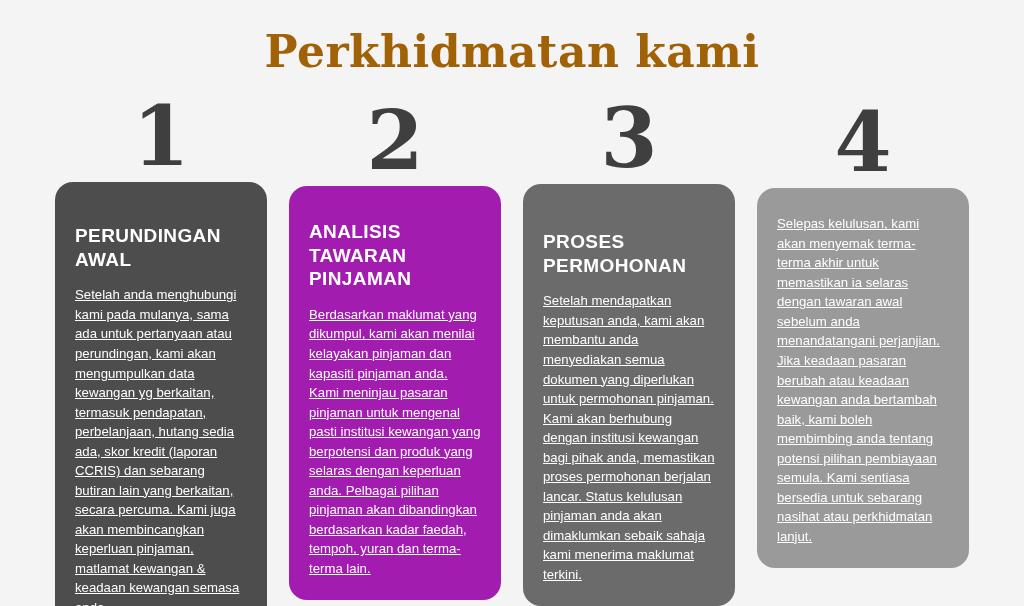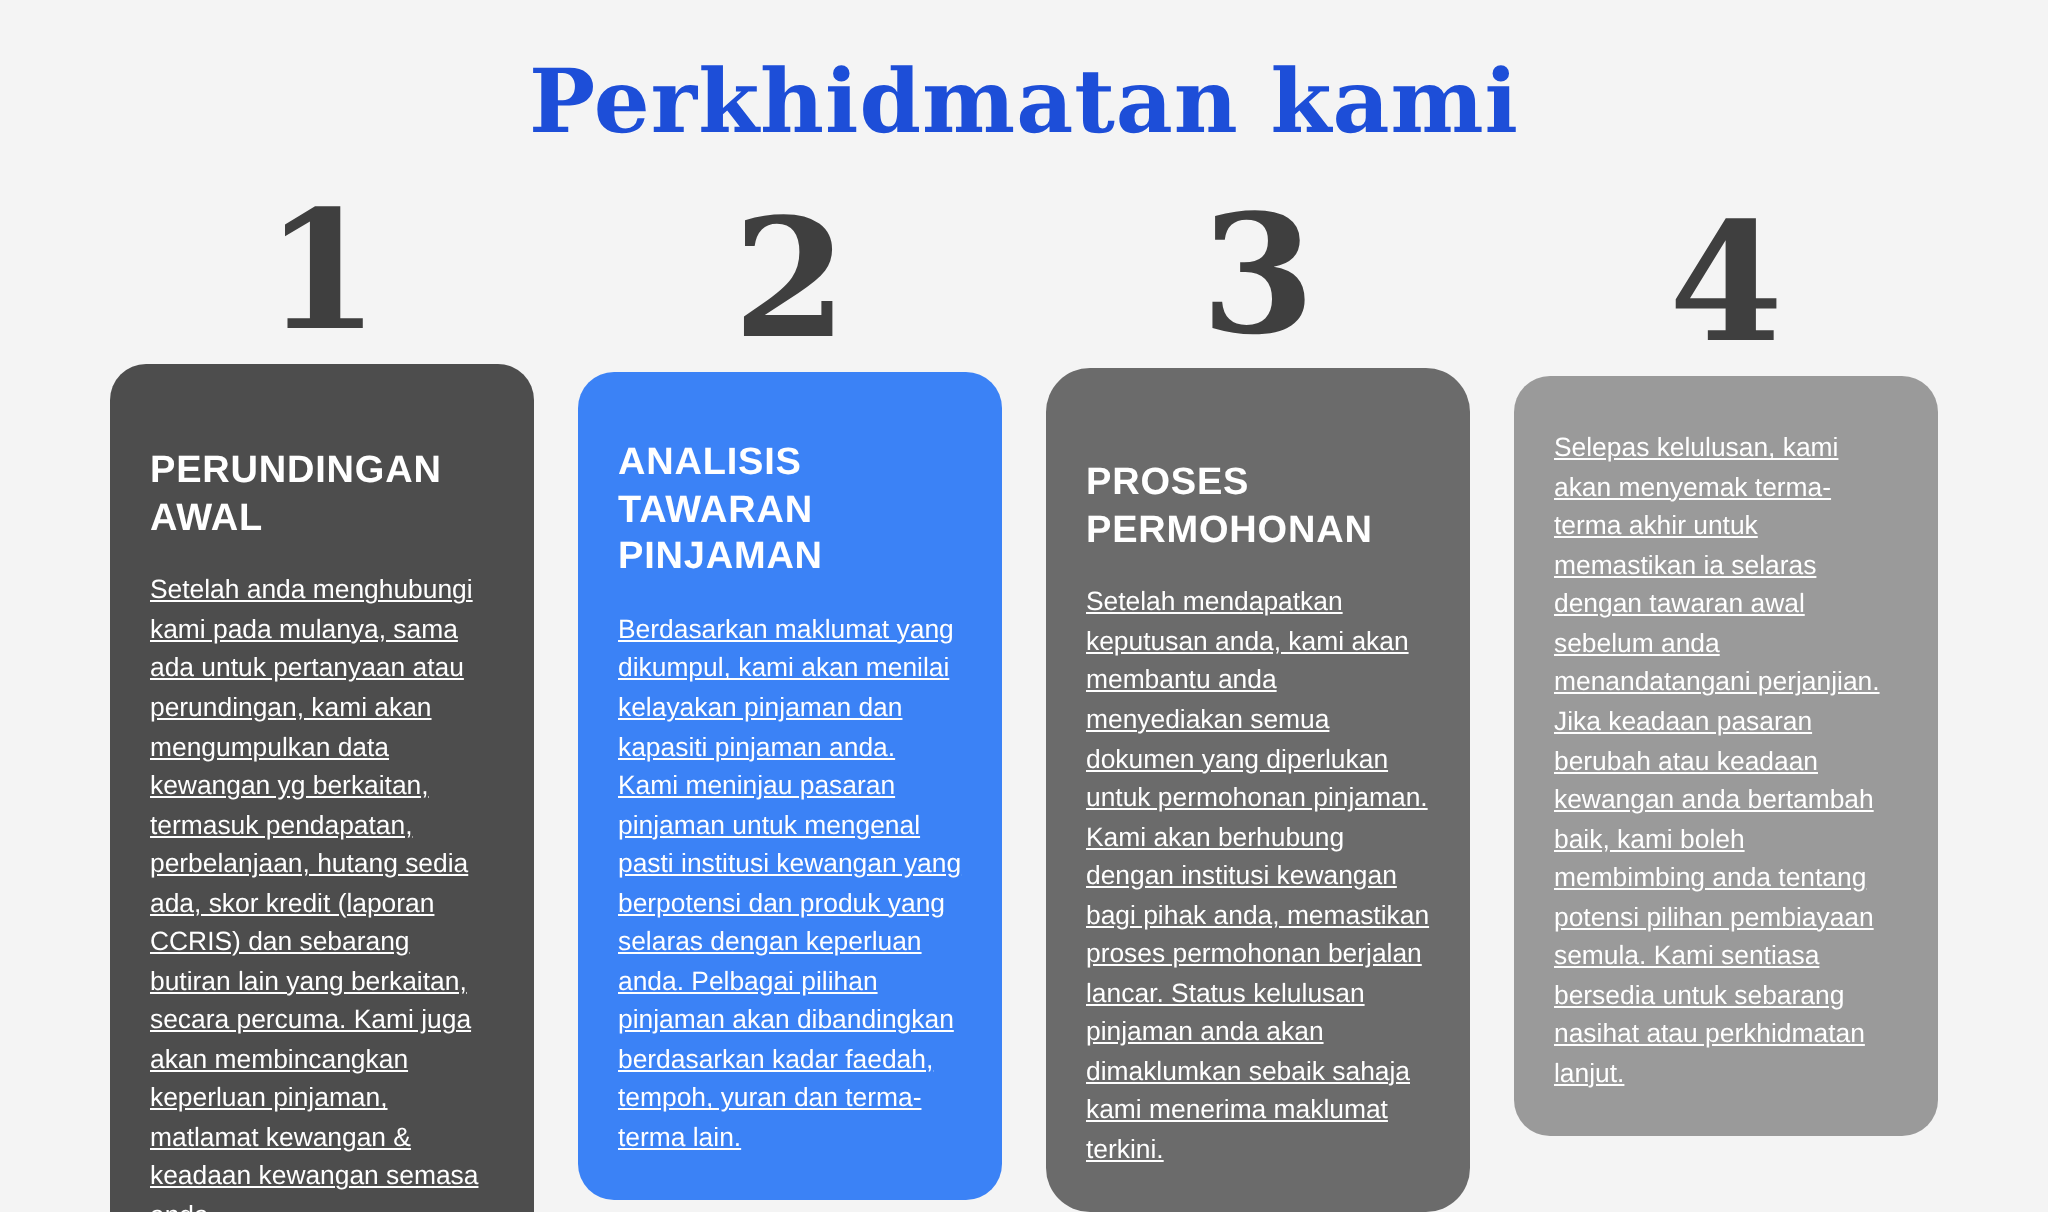--- a/index.html
+++ b/index.html
@@ -66,51 +66,51 @@
   }
   .card-body {
     font-size: 13.2px;
     line-height: 1.48;
     margin: 0;
     text-decoration: underline;
   }
   
   .step-1 .card { margin-top: 0; }
   .step-2 .card { margin-top: 0; }
-  .step-3 .card { margin-top: 0; border-radius: 22px; }
+  .step-3 .card { margin-top: 0; }
   .step-4 .card { margin-top: 0; }
 
   .step-1 { padding-top: 0px; }
   .step-2 { padding-top: 4px; }
   .step-3 { padding-top: 2px; }
   .step-4 { padding-top: 6px; }
 
   .step-1 .card { padding-top: 30px; }
   .step-2 .card { padding-top: 22px; }
   .step-3 .card { padding-top: 34px; }
   .step-4 .card { padding-top: 26px; }
 </style>
 </head>
 <body style="background: rgb(244, 244, 244);">
 
-<h1 class="page-title" style="color: #1d4ed8;">Perkhidmatan kami</h1>
+<h1 class="page-title" style="color: #a16207;">Perkhidmatan kami</h1>
 
 <div class="steps-row">
 
   <div class="step step-1">
     <div class="step-number" style="color: rgb(63, 63, 63);">1</div>
     <div class="card" style="background:#4d4d4d">
       <h2 class="card-title">PERUNDINGAN AWAL</h2>
       <p class="card-body">Setelah anda menghubungi kami pada mulanya, sama ada untuk pertanyaan atau perundingan, kami akan mengumpulkan data kewangan yg berkaitan, termasuk pendapatan, perbelanjaan, hutang sedia ada, skor kredit (laporan CCRIS) dan sebarang butiran lain yang berkaitan, secara percuma. Kami juga akan membincangkan keperluan pinjaman, matlamat kewangan &amp; keadaan kewangan semasa anda.</p>
     </div>
   </div>
 
   <div class="step step-2">
     <div class="step-number" style="color: rgb(63, 63, 63);">2</div>
-    <div class="card" style="background:#3b82f6">
+    <div class="card" style="background:#a21caf">
       <h2 class="card-title">ANALISIS TAWARAN PINJAMAN</h2>
       <p class="card-body">Berdasarkan maklumat yang dikumpul, kami akan menilai kelayakan pinjaman dan kapasiti pinjaman anda. Kami meninjau pasaran pinjaman untuk mengenal pasti institusi kewangan yang berpotensi dan produk yang selaras dengan keperluan anda. Pelbagai pilihan pinjaman akan dibandingkan berdasarkan kadar faedah, tempoh, yuran dan terma-terma lain.</p>
     </div>
   </div>
 
   <div class="step step-3">
     <div class="step-number" style="color: rgb(63, 63, 63);">3</div>
     <div class="card" style="background:#6b6b6b">
       <h2 class="card-title">PROSES PERMOHONAN</h2>
       <p class="card-body">Setelah mendapatkan keputusan anda, kami akan membantu anda menyediakan semua dokumen yang diperlukan untuk permohonan pinjaman. Kami akan berhubung dengan institusi kewangan bagi pihak anda, memastikan proses permohonan berjalan lancar. Status kelulusan pinjaman anda akan dimaklumkan sebaik sahaja kami menerima maklumat terkini.</p>

